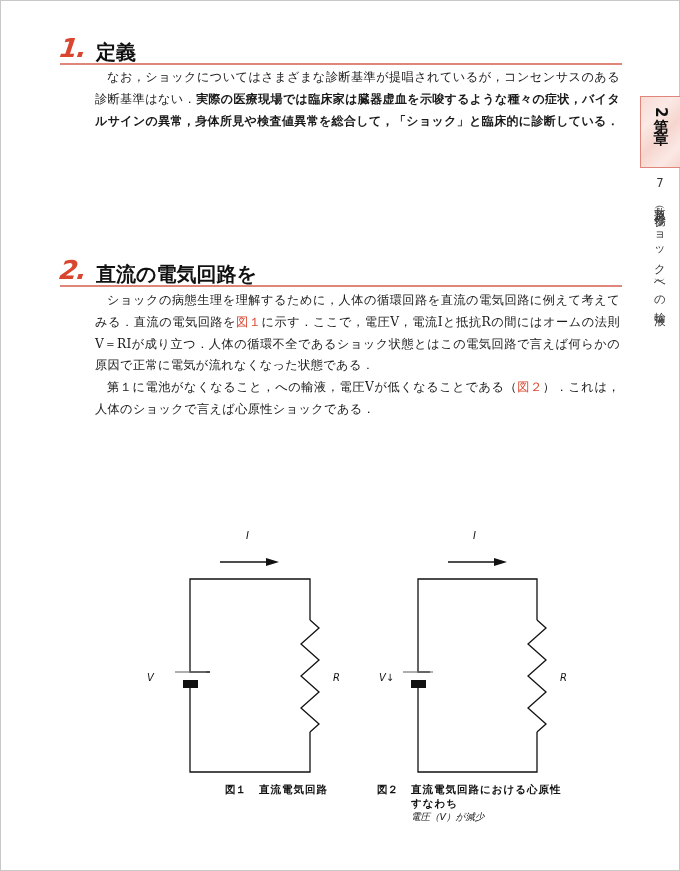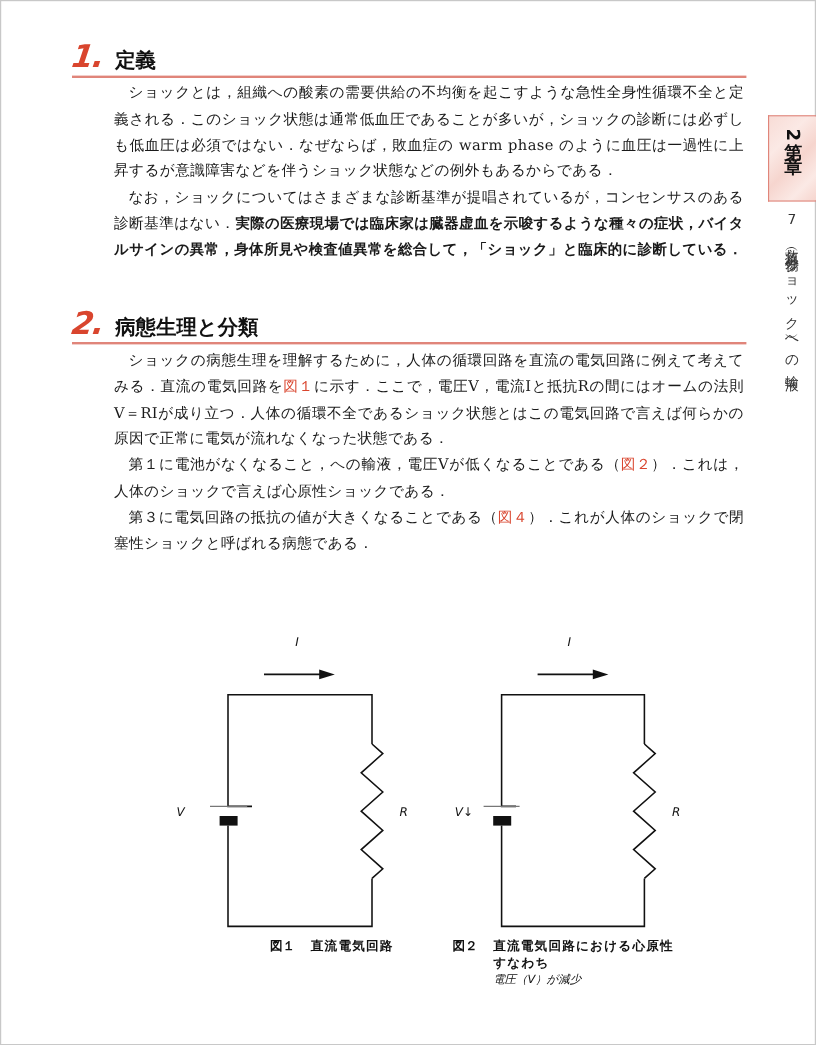--- a/index.html
+++ b/index.html
@@ -2,21 +2,21 @@
 <html><head>
 <meta charset="utf-8">
 <style>
   * { box-sizing: border-box; margin: 0; padding: 0; }
   html, body { width: 680px; height: 871px; background: #ffffff; overflow: hidden; }
   body { position: relative; font-family: "DejaVu Serif", "Liberation Serif", serif; color: #1a1a1a; }
   .page-frame { position: absolute; left: 0; top: 0; width: 680px; height: 871px; border: 1px solid #c8c8c8; }
 
   .section-head { position: absolute; left: 60px; width: 562px; height: 30px; border-bottom: 2px solid #e0857a; }
   .section-num { position: absolute; left: 0; top: -2px; font-family: "DejaVu Sans", "Liberation Sans", sans-serif; font-weight: bold; font-style: italic; font-size: 26px; color: #d9452e; letter-spacing: -1px; transform: skewX(-8deg); }
-  .section-title { position: absolute; left: 36px; top: 4px; font-family: "DejaVu Sans", "Liberation Sans", sans-serif; font-weight: bold; font-size: 17px; color: #111; }
+  .section-title { position: absolute; left: 36px; top: 4px; font-family: "DejaVu Sans", "Liberation Sans", sans-serif; font-weight: bold; font-size: 20px; color: #111; }
 
   .body-block { position: absolute; left: 95px; width: 525px; font-size: 12.2px; line-height: 21.8px; letter-spacing: 0.35px; }
   .body-block p { text-indent: 12px; text-align: justify; }
   .body-block .bold { font-family: "DejaVu Sans", "Liberation Sans", sans-serif; font-weight: bold; font-size: 12px; }
   .fig-ref { color: #d9452e; font-family: "DejaVu Sans", "Liberation Sans", sans-serif; }
 
   .chapter-tab { position: absolute; left: 640px; top: 96px; width: 40px; height: 72px; border: 1px solid #e0857a; border-right: none; background: linear-gradient(135deg, #f8dcd6 0%, #fbe9e5 30%, #f6d5ce 55%, #fbe9e5 80%, #f6d5ce 100%); }
   .chapter-tab-text { position: absolute; left: 6px; top: 6px; width: 28px; text-align: center; font-family: "DejaVu Sans", "Liberation Sans", sans-serif; font-weight: bold; font-size: 15px; line-height: 19px; color: #111; }
   .chapter-sub { position: absolute; left: 640px; top: 176px; width: 40px; text-align: center; font-family: "DejaVu Sans", "Liberation Sans", sans-serif; font-size: 11.5px; color: #333; }
   .chapter-sub-num { display: block; margin-bottom: 8px; }
@@ -44,32 +44,30 @@
 <div class="chapter-sub">
   <span class="chapter-sub-num">7</span>
   <span class="chapter-sub-vert">救急（外傷・ショック）への輸液</span>
 </div>
 
 <div class="section-head" style="top:35px;">
   <span class="section-num">1.</span>
   <span class="section-title">定義</span>
 </div>
 <div class="body-block" style="top:67px;">
-  <p>ショックとは，組織への酸素の需要供給の不均衡を起こすような急性全身性循環不全と定義される．このショック状態は通常低血圧であることが多いが，ショックの診断には必ずしも低血圧は必須ではない．なぜならば，敗血症の warm phase のように血圧は一過性に上昇するが意識障害などを伴うショック状態などの例外もあるからである．</p>
   <p><span>なお，ショックについてはさまざまな診断基準が提唱されているが，コンセンサスのある診断基準はない．</span><span class="bold">実際の医療現場では臨床家は臓器虚血を示唆するような種々の症状，バイタルサインの異常，身体所見や検査値異常を総合して，「ショック」と臨床的に診断している．</span></p>
 </div>
 
 <div class="section-head" style="top:257px;">
   <span class="section-num">2.</span>
-  <span class="section-title">病態生理と分類</span>
+  <span class="section-title">直流の電気回路を</span>
 </div>
 <div class="body-block" style="top:290px;">
   <p><span>ショックの病態生理を理解するために，人体の循環回路を直流の電気回路に例えて考えてみる．直流の電気回路を</span><span class="fig-ref">図１</span><span>に示す．ここで，電圧V，電流Iと抵抗Rの間にはオームの法則V＝RIが成り立つ．人体の循環不全であるショック状態とはこの電気回路で言えば何らかの原因で正常に電気が流れなくなった状態である．</span></p>
   <p><span>第１に電池がなくなること，への輸液，電圧Vが低くなることである（</span><span class="fig-ref">図２</span><span>）．これは，人体のショックで言えば心原性ショックである．</span></p>
-  <p><span>第３に電気回路の抵抗の値が大きくなることである（</span><span class="fig-ref">図４</span><span>）．これが人体のショックで閉塞性ショックと呼ばれる病態である．</span></p>
 </div>
 
 <div class="figure" style="left:130px;">
   <svg width="230" height="260" viewBox="0 0 230 260">
     <line x1="90" y1="42" x2="142" y2="42" stroke="#111" stroke-width="1.3"></line>
     <polygon points="136,38 149,42 136,46" fill="#111"></polygon>
     <polyline points="80,152 60,152 60,59 180,59 180,100" fill="none" stroke="#111" stroke-width="1.3"></polyline>
     <polyline points="180,100 189,108 171,124 189,140 171,156 189,172 171,188 189,204 180,212" fill="none" stroke="#111" stroke-width="1.3"></polyline>
     <polyline points="180,212 180,252 60,252 60,168" fill="none" stroke="#111" stroke-width="1.3"></polyline>
     <line x1="45" y1="152" x2="76" y2="152" stroke="#777" stroke-width="1.2"></line>

